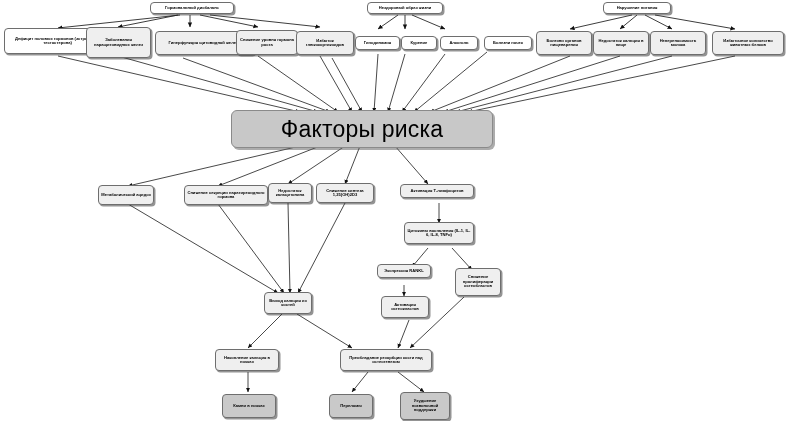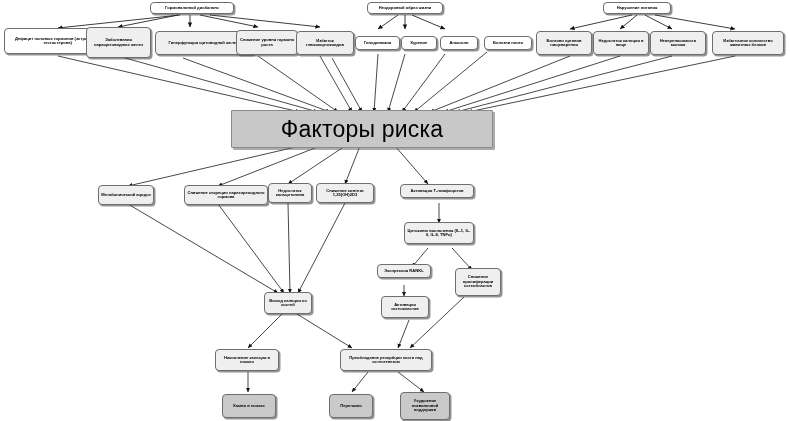--- a/index.html
+++ b/index.html
@@ -21,21 +21,21 @@
     padding:1px 2px;
     overflow:hidden;
   }
   .node.tiny{font-size:4.1px;}
   .node.white{background:#ffffff;}
   .node.lgray{background:#efefef;}
   .node.dgray{background:#c9c9c9;}
   .node.hub{
     background:#c8c8c8;
     border:1px solid #8a8a8a;
-    border-radius:1px;
+    border-radius:6px;
     font-weight:normal;
     font-size:23px;
     letter-spacing:0.2px;
     box-shadow:2px 2px 0 rgba(90,90,90,0.5);
   }
 </style>
 </head>
 <body>
 
 <div id="canvas">

